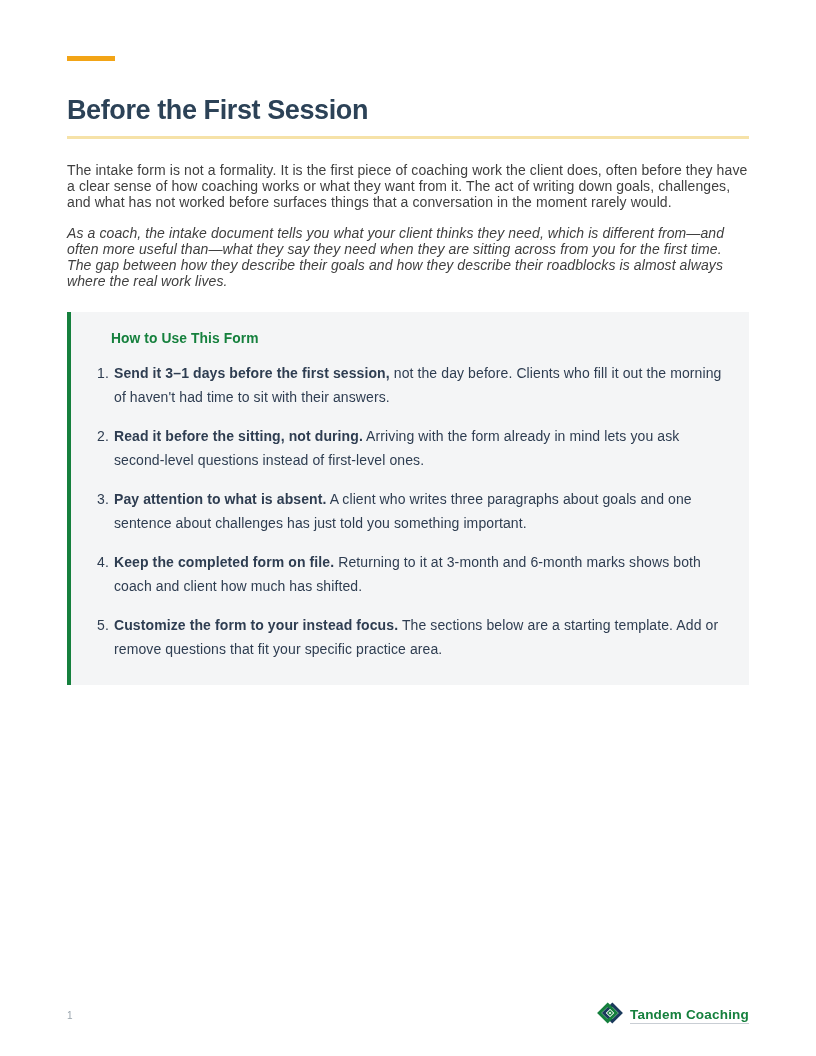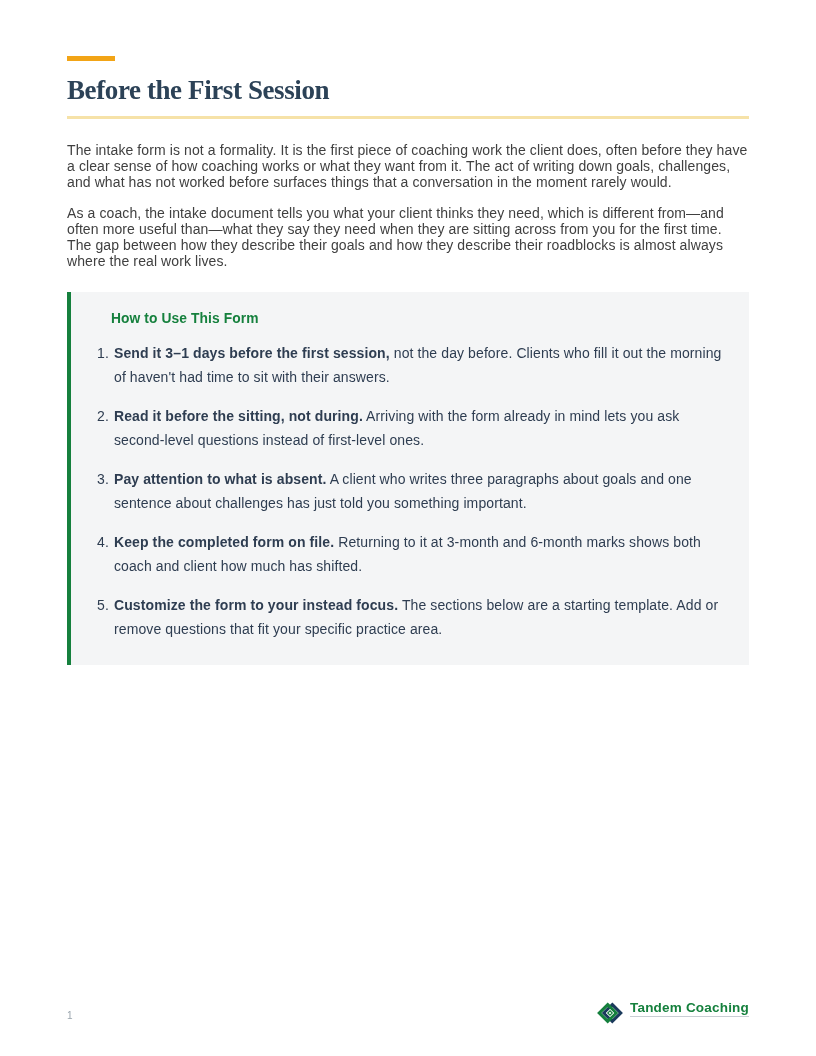--- a/index.html
+++ b/index.html
@@ -14,41 +14,41 @@
     overflow: hidden;
   }
   .content { padding: 0 67px; }
   .accent-bar {
     margin-top: 56px;
     width: 48px;
     height: 5px;
     background: #F2A416;
   }
   h1.page-title {
-    margin-top: 14px;
-    font-family: Liberation Serif, serif;
+    margin-top: 34px;
+    font-family: Liberation Sans, sans-serif;
     font-weight: 700;
     font-size: 27px;
     letter-spacing: -0.4px;
     color: #2C4257;
     line-height: 1.15;
   }
   .title-rule {
     margin-top: 10px;
     height: 3px;
     background: #F6E2A8;
   }
   p.intro {
     margin-top: 23px;
     font-size: 14px;
     line-height: 16px;
     color: #404040;
     letter-spacing: 0.1px;
   }
-  p.intro + p.intro { margin-top: 15px; }
+  p.intro + p.intro { margin-top: 15px; font-style: italic; }
   .callout {
     margin-top: 23px;
     background: #F4F5F6;
     border-left: 4px solid #15803D;
     padding: 19px 26px 24px 20px;
   }
   .callout-heading {
     font-size: 13.8px;
     font-weight: 700;
     color: #15803D;
@@ -80,21 +80,21 @@
     display: flex;
     justify-content: space-between;
     align-items: center;
   }
   .page-num {
     font-size: 10px;
     color: #9AA5AD;
   }
   .brand {
     display: flex;
-    align-items: flex-start;
+    align-items: center;
     gap: 7px;
     text-decoration: none;
   }
   .brand-icon { display: block; }
   .brand-name {
     font-size: 13.5px;
     font-weight: 700;
     color: #15803D;
     letter-spacing: 0.2px;
     border-bottom: 1.5px solid #C9CED4;

